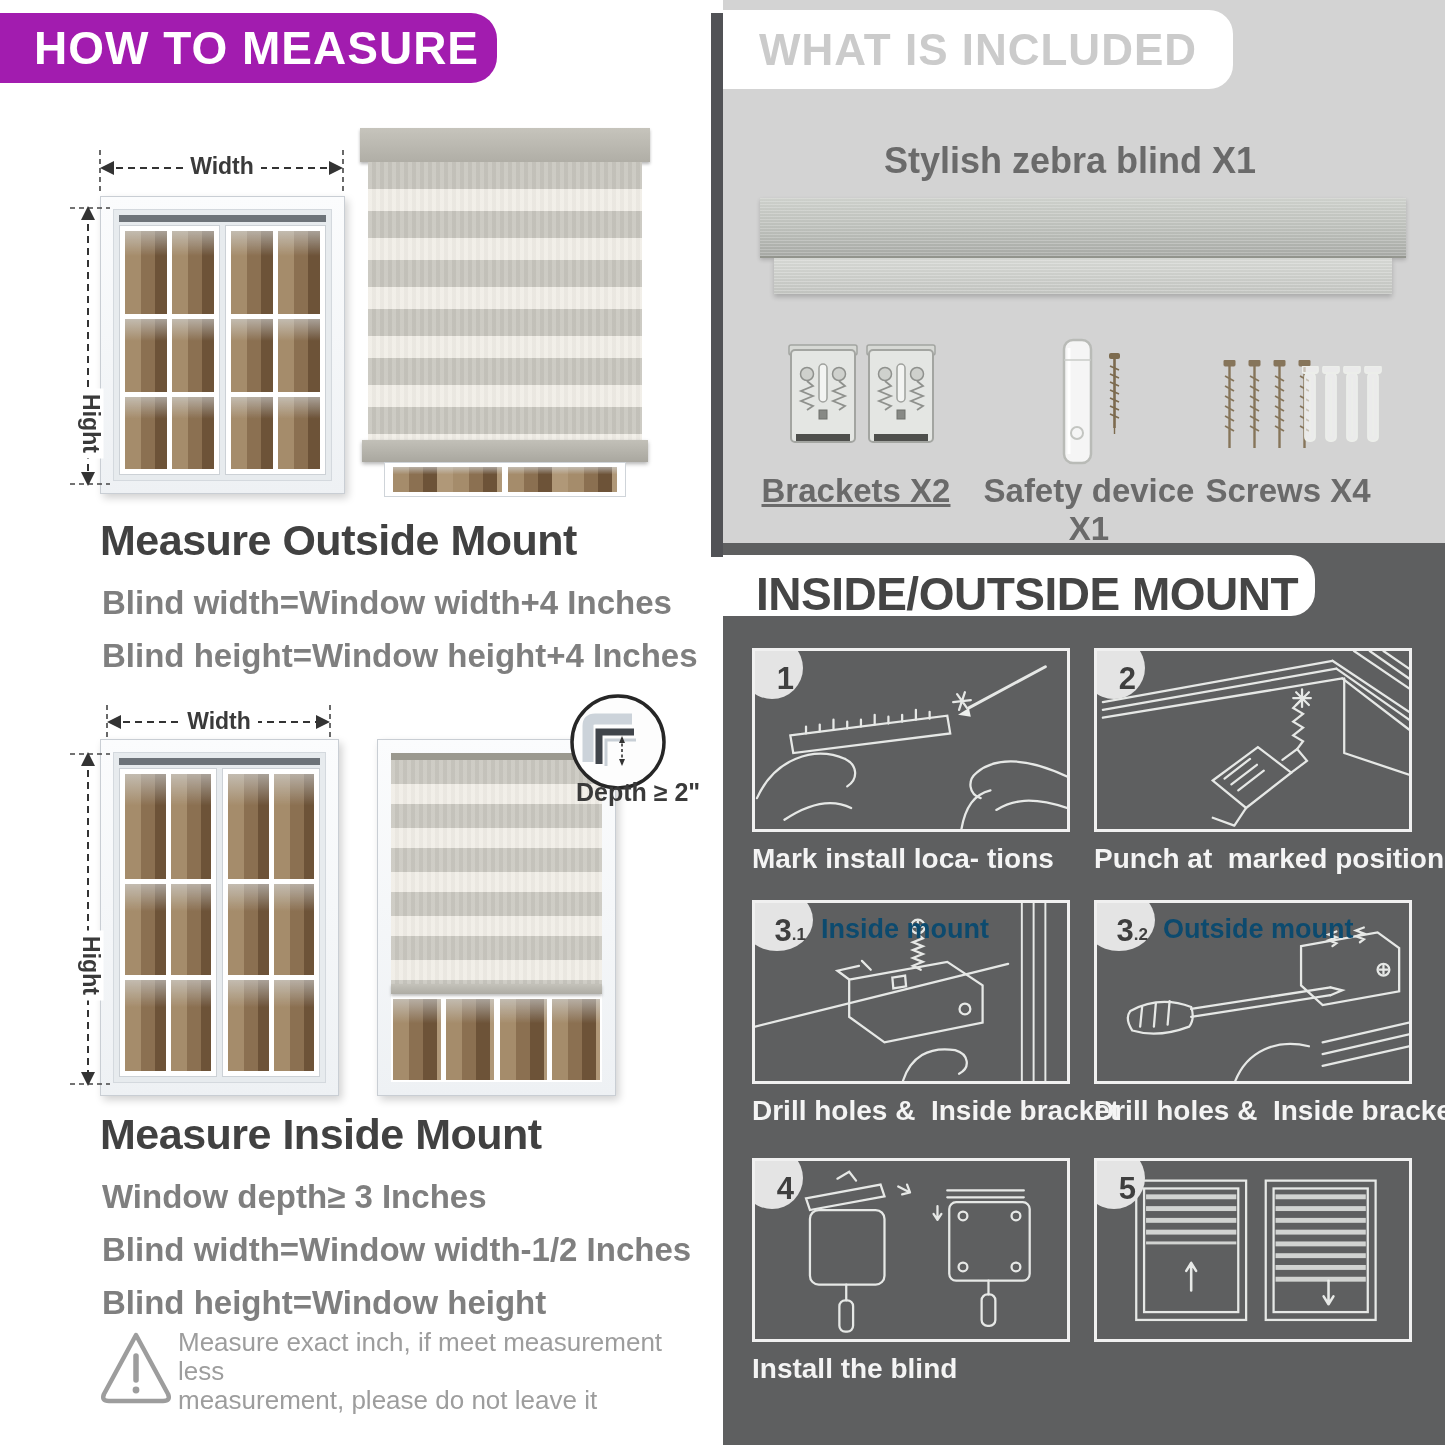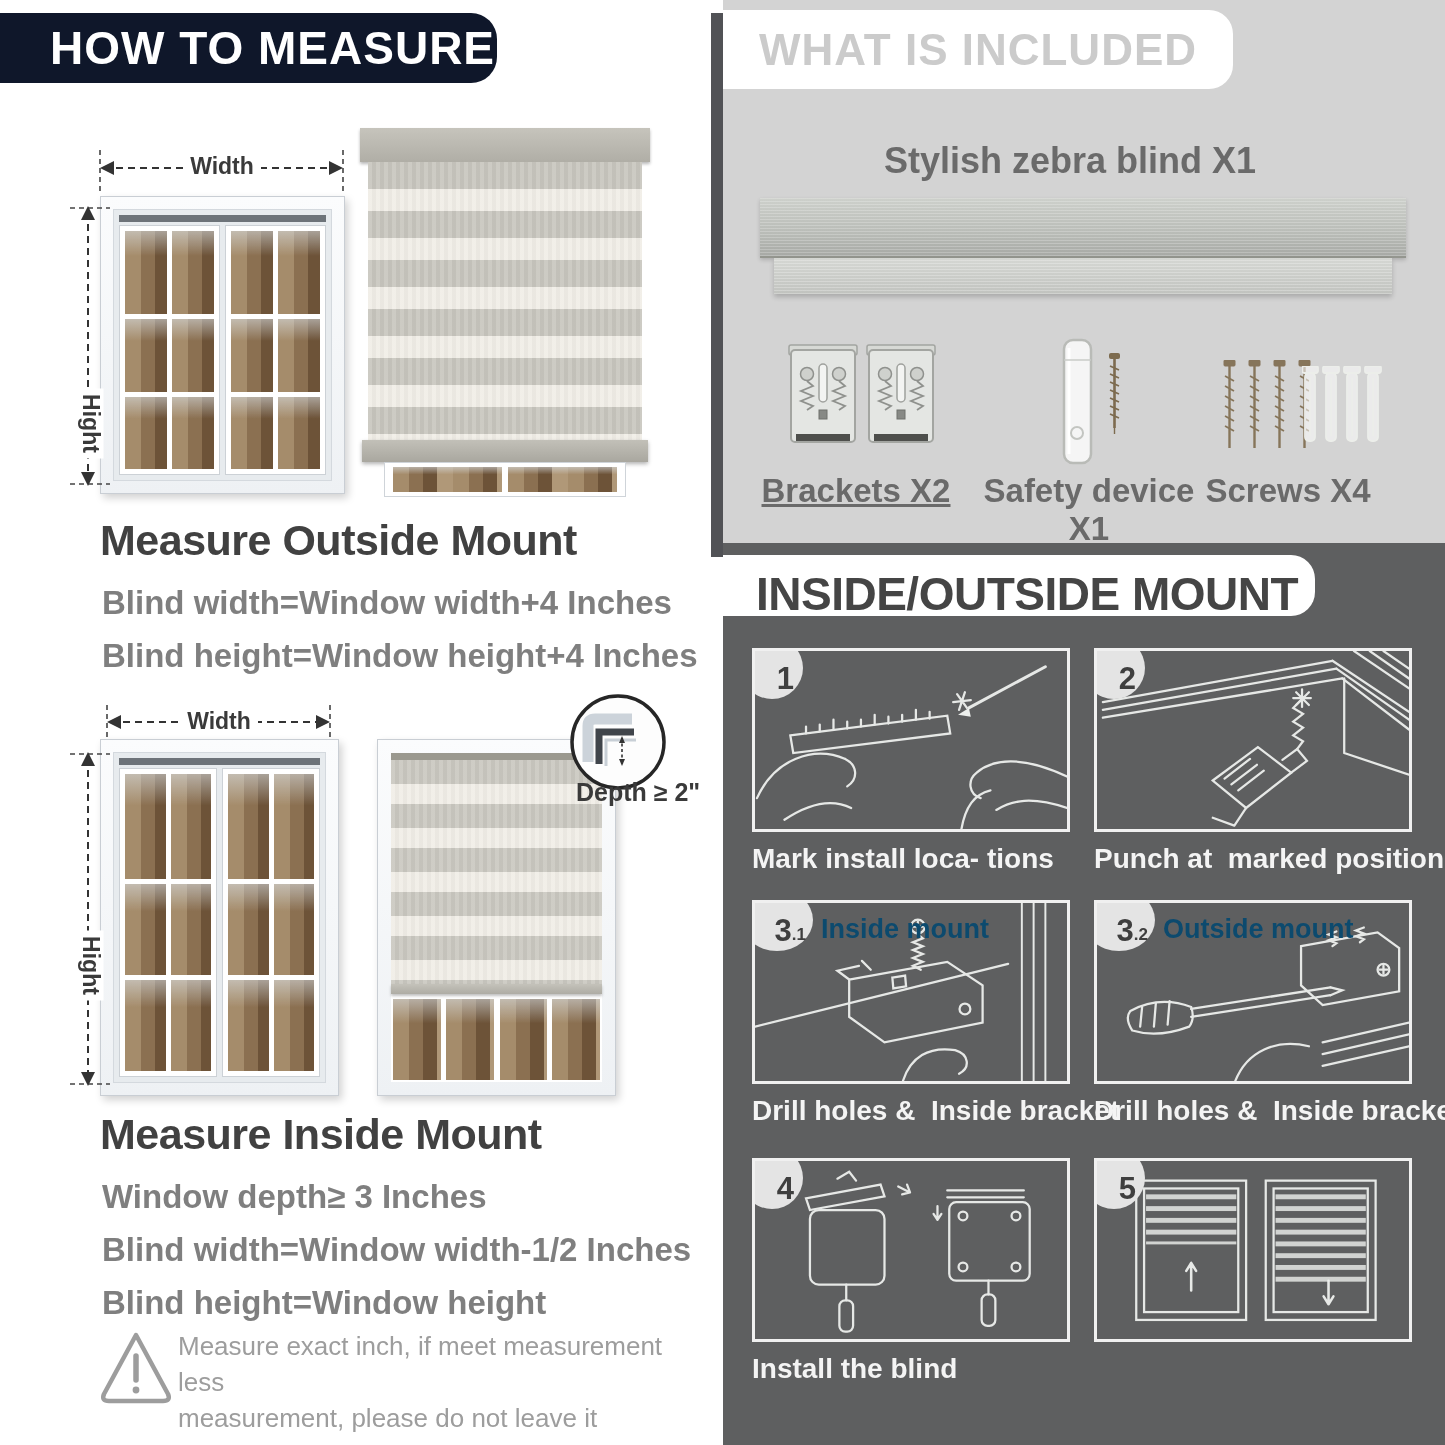--- a/index.html
+++ b/index.html
@@ -1,23 +1,23 @@
 <!DOCTYPE html>
 <html><head>
 <meta charset="utf-8">
 <style>
   html,body{margin:0;padding:0;background:#fff;}
   body{width:1445px;height:1445px;position:relative;overflow:hidden;
        font-family:"Liberation Sans","DejaVu Sans",sans-serif;}
   .abs{position:absolute;}
 
   
-  .hdr-left{left:0;top:13px;width:497px;height:70px;background:#0f172a;
+  .hdr-left{left:0;top:13px;width:497px;height:70px;background:#a21caf;
     border-radius:0 26px 26px 0;color:#fff;font-weight:bold;font-size:46px;
-    line-height:70px;padding-left:50px;letter-spacing:1px;box-sizing:border-box;}
+    line-height:70px;padding-left:34px;letter-spacing:1px;box-sizing:border-box;}
 
   .h2{font-weight:bold;font-size:43px;color:#414141;letter-spacing:-0.5px;}
   .subline{font-weight:bold;font-size:33px;color:#7f7f7f;}
 
   
   .window{background:linear-gradient(180deg,#fbfcfd,#eef1f4);border:1px solid #c9ced4;
     box-shadow:3px 4px 8px rgba(0,0,0,.18);}
   .win-inner{position:absolute;inset:12px;background:#e7ebee;border:1px solid #d4d9de;
     padding:5px;display:flex;flex-direction:column;box-sizing:border-box;}
   .win-headstrip{height:7px;background:#6d7379;margin-bottom:3px;flex:none;}
@@ -53,21 +53,21 @@
   .bi-panes{flex:1;display:flex;gap:6px;padding:5px 2px 2px;}
   .bi-door{flex:1;display:flex;gap:5px;background:#fff;}
   .bi-door .pane{flex:1;}
 
   .dim-label{position:absolute;font-weight:bold;font-size:23px;color:#3a3a3a;
     background:#fff;text-align:center;}
   .vlabel{transform:rotate(90deg);}
 
   .depth-label{position:absolute;font-weight:bold;font-size:25px;color:#3a3a3a;}
 
-  .note-line{font-size:26px;font-weight:500;color:#9d9d9d;line-height:36px;}
+  .note-line{font-size:26px;font-weight:500;color:#9d9d9d;line-height:29px;}
 
   
   .panel-light{left:723px;top:0;width:722px;height:557px;background:#d3d3d3;}
   .accent-strip{left:711px;top:13px;width:12px;height:544px;background:#515256;}
   .hdr-included{left:723px;top:10px;width:510px;height:79px;background:#fff;
     border-radius:0 24px 24px 0;color:#cbcbcb;font-weight:bold;font-size:44px;
     line-height:79px;padding-left:36px;letter-spacing:1px;box-sizing:border-box;}
   .product-label{left:740px;top:140px;width:660px;text-align:center;
     font-weight:bold;font-size:36px;color:#6a6a6a;}
   .rail-main{left:760px;top:198px;width:646px;height:58px;

